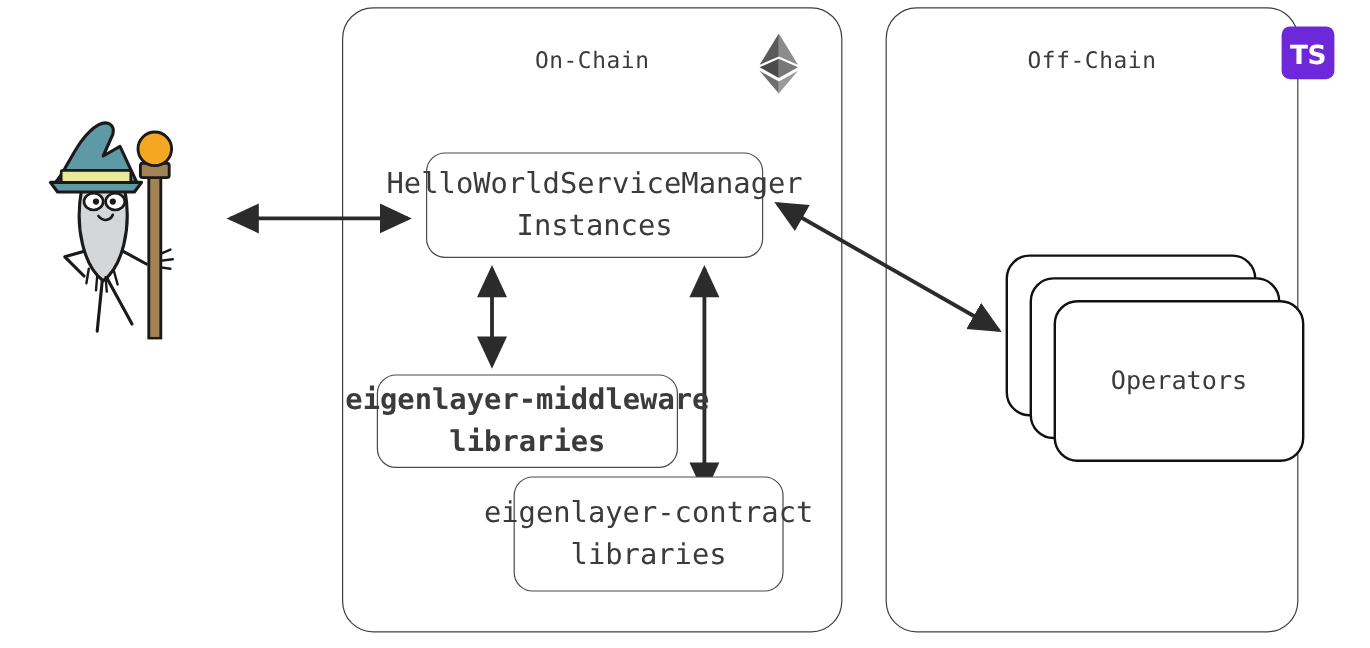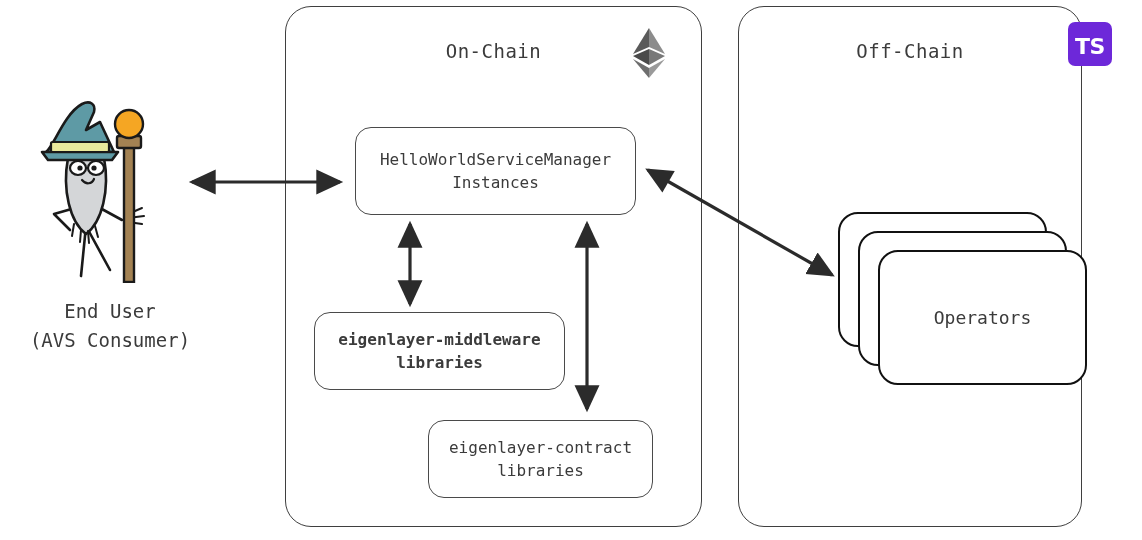--- a/index.html
+++ b/index.html
@@ -88,44 +88,44 @@
     position: absolute;
     border: 1.6px solid #4a4a4a;
     border-radius: 16px;
     background: #ffffff;
     box-sizing: border-box;
     display: flex;
     flex-direction: column;
     align-items: center;
     justify-content: center;
     text-align: center;
-    font-size: 16px;
+    font-size: 24px;
     line-height: 1.45;
     color: #3b3b3b;
     white-space: nowrap;
   }
   #node-service-manager { left: 355px; top: 127px; width: 281px; height: 88px; }
   #node-middleware      { left: 314px; top: 312px; width: 251px; height: 78px; font-weight: bold; }
-  #node-contract-libs   { left: 428px; top: 420px; width: 225px; height: 78px; }
+  #node-contract-libs   { left: 428px; top: 397px; width: 225px; height: 96px; }
 
   
   .op-card {
     position: absolute;
     border: 2px solid #111111;
     border-radius: 20px;
     background: #ffffff;
     box-sizing: border-box;
   }
   #op-card-back   { left: 838px; top: 212px; width: 209px; height: 135px; }
   #op-card-mid    { left: 858px; top: 231px; width: 209px; height: 135px; }
   #op-card-front  {
     left: 878px; top: 250px; width: 209px; height: 135px;
     display: flex; flex-direction: row;
     align-items: center; justify-content: center;
-    text-align: center; font-size: 18px; line-height: 1.5;
+    text-align: center; font-size: 21px; line-height: 1.5;
     color: #3b3b3b; white-space: nowrap;
   }
 
   
   #end-user-caption {
     position: absolute;
     left: 0px;
     top: 297px;
     width: 220px;
     text-align: center;
@@ -251,18 +251,14 @@
       <path d="M104,116 L118,110"></path>
       <path d="M104,120 L120,118"></path>
       <path d="M104,124 L118,126"></path>
     </g>
 
     <rect x="100" y="44" width="10" height="140" fill="#a38253" stroke="#1a1a1a" stroke-width="2.4"></rect>
     <rect x="93" y="38" width="24" height="12" rx="2" fill="#a38253" stroke="#1a1a1a" stroke-width="2.4"></rect>
     <circle cx="105" cy="26" r="14" fill="#f5a623" stroke="#1a1a1a" stroke-width="2.4"></circle>
   </svg>
 
-  <div id="end-user-caption">
-    <div>End User</div>
-    <div>(AVS Consumer)</div>
-  </div>
 
 </div>
 
 </body></html>

